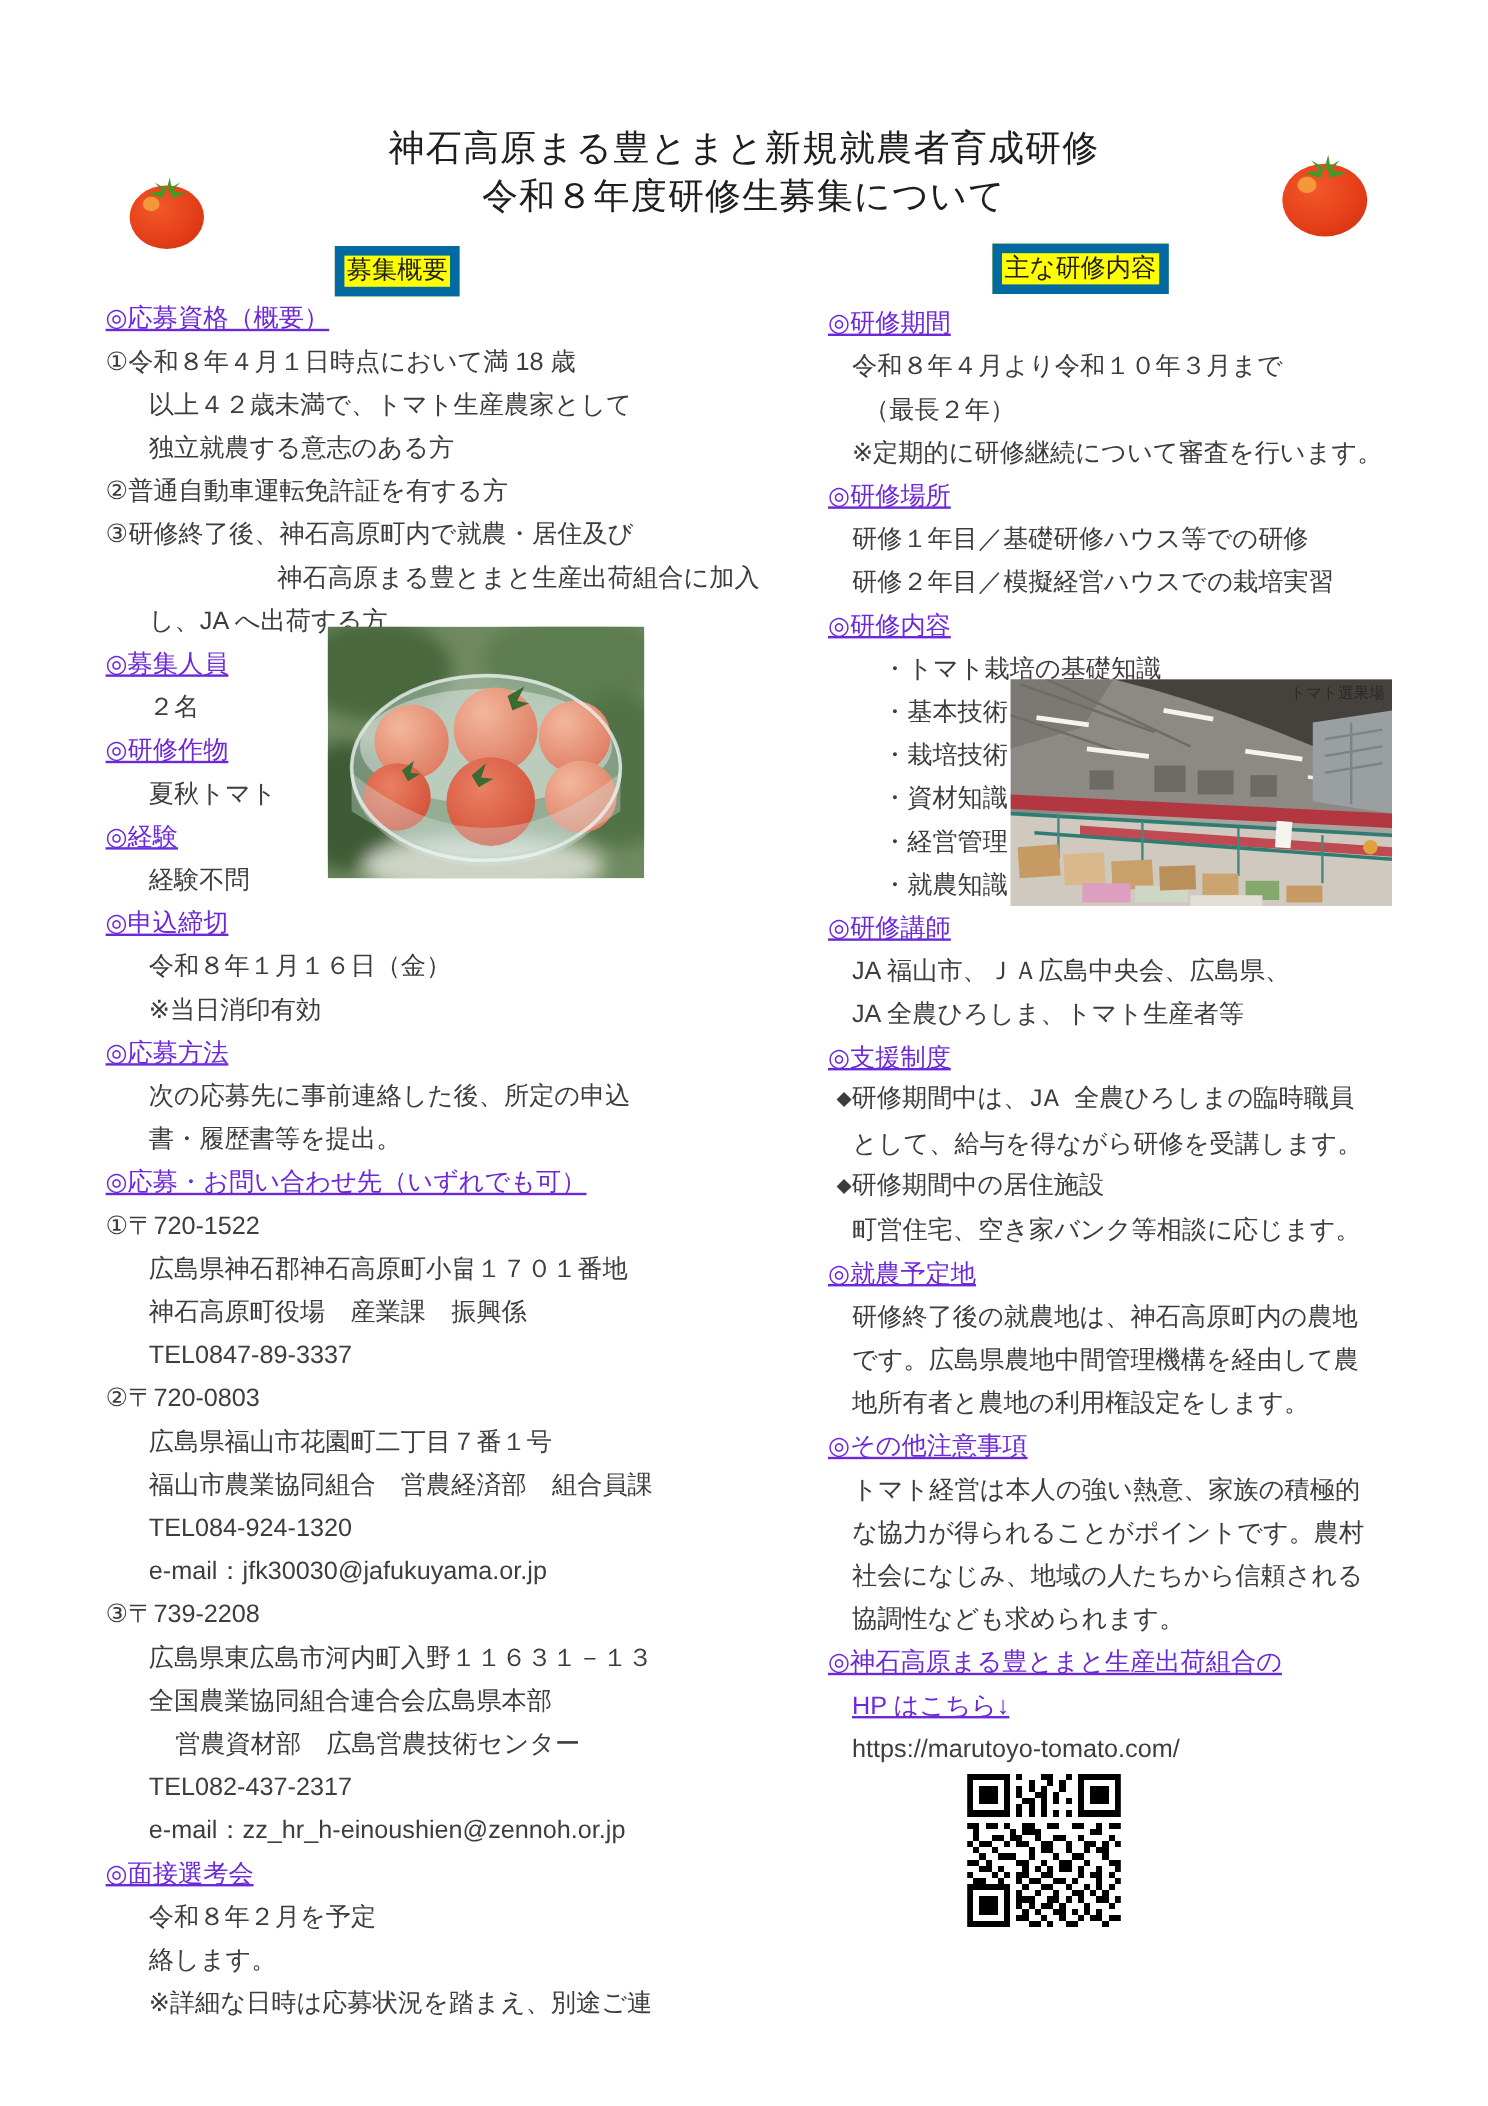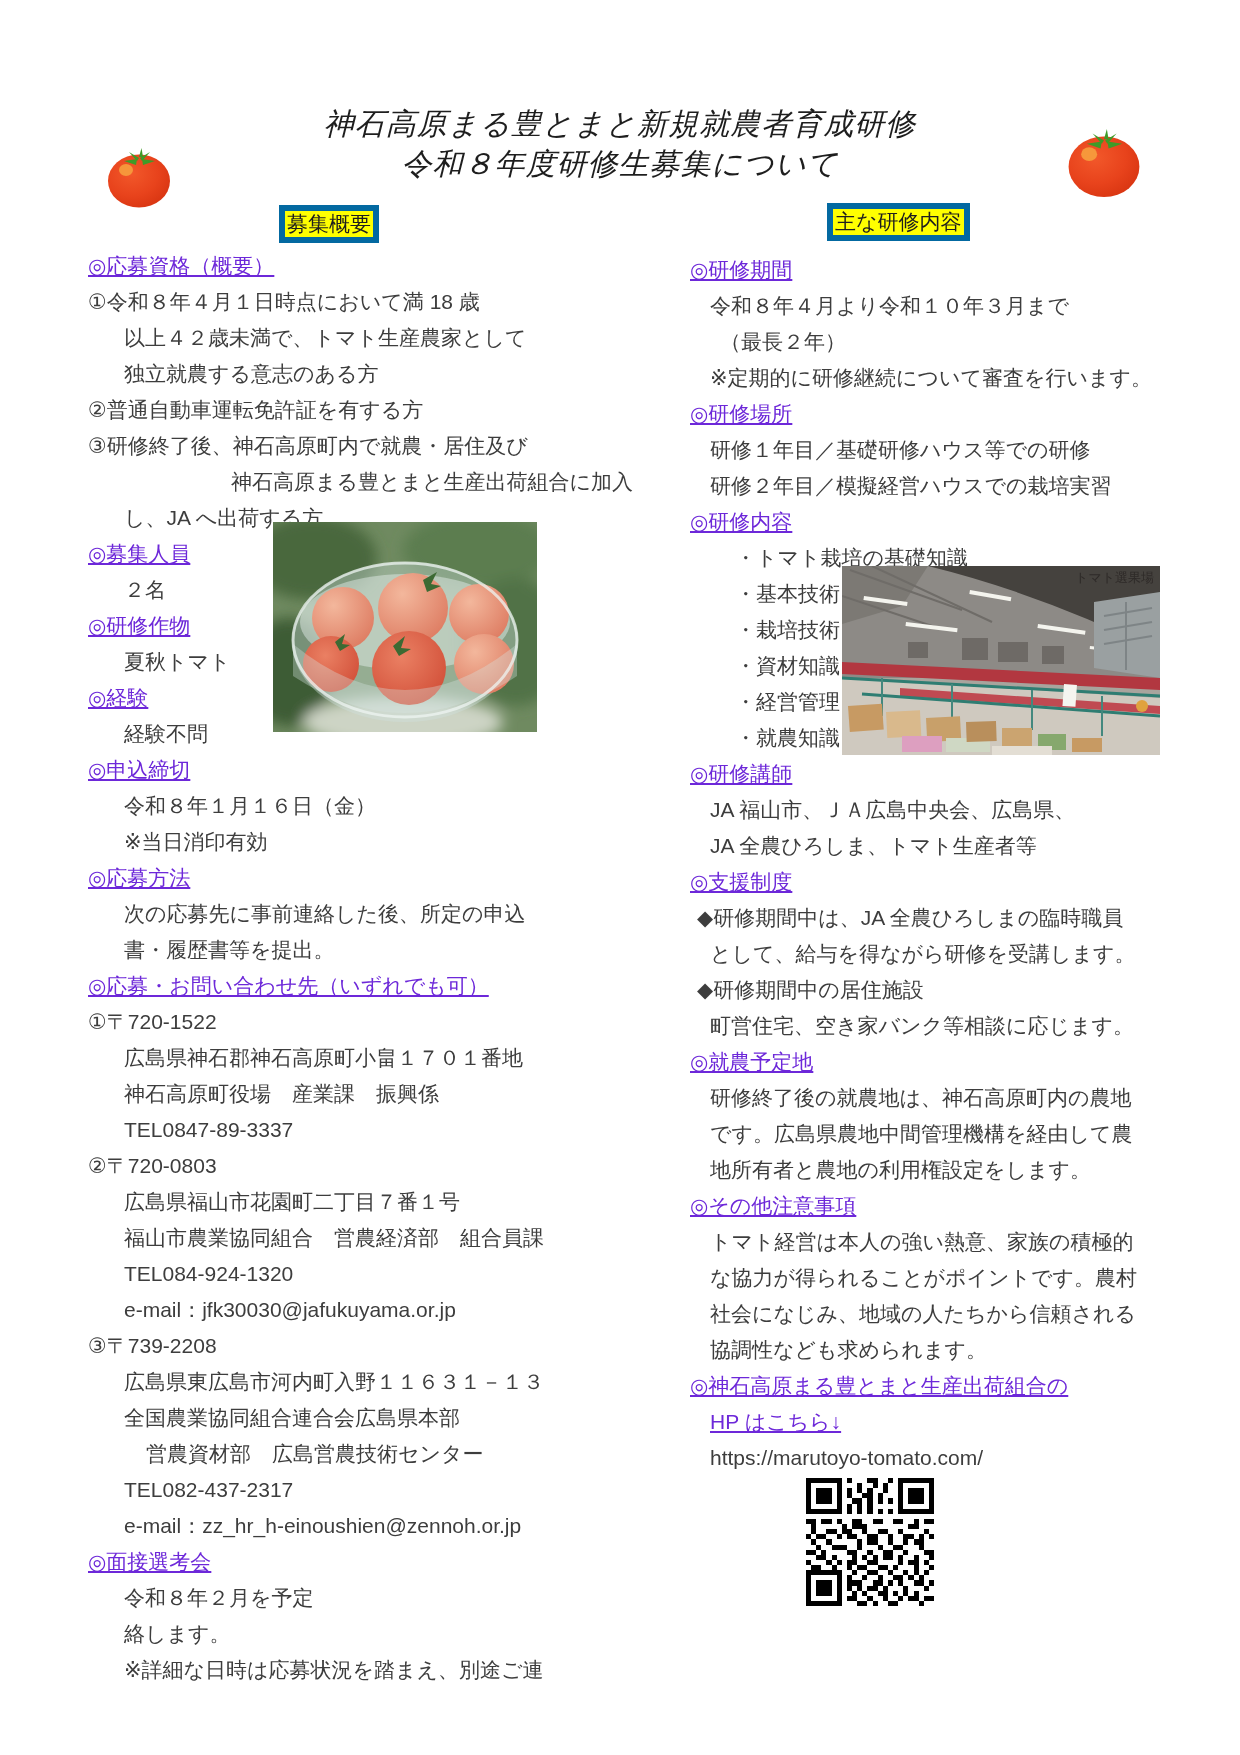--- a/index.html
+++ b/index.html
@@ -3,39 +3,39 @@
 <meta charset="utf-8">
 <style>
   html,body{margin:0;padding:0;}
   body{
     width:1240px;height:1755px;position:relative;background:#ffffff;
     font-family:"Liberation Sans","DejaVu Sans",sans-serif;color:#3d3d3d;
     overflow:hidden;
   }
   .title{
     position:absolute;top:104px;left:0;width:1240px;text-align:center;
-    color:#1e1e1e;font-size:30px;line-height:40px;letter-spacing:1px;white-space:nowrap;font-style:italic;
+    color:#1e1e1e;font-size:30px;line-height:40px;letter-spacing:1px;white-space:nowrap;
   }
   .lab{
-    position:absolute;background:#ffff00;border:6px solid #0369a1;
+    position:absolute;background:#ffff00;border:8px solid #0369a1;
     color:#1e1e1e;font-size:21px;line-height:26px;padding:0 2px;white-space:nowrap;
   }
   .lab1{left:279px;top:205px;}
   .lab2{left:827px;top:203px;}
   .col{position:absolute;}
   .col-left{left:88px;top:248px;width:545px;}
   .col-right{left:690px;top:252px;width:505px;}
   .t,.h{height:36px;line-height:36px;font-size:21px;white-space:nowrap;}
   .h{color:#6d28d9;text-decoration:underline;}
   
   .la{padding-left:24px;text-align:right;}
   .lb{padding-left:36px;}
   .lc{padding-left:58px;}
   
-  .ra{padding-left:7px;}
+  .ra{padding-left:7px;font-family:Liberation Mono, monospace;}
   .rb{padding-left:20px;}
   .rc{padding-left:45px;}
   .rd{padding-left:30px;}
   .photo{position:absolute;overflow:hidden;}
   .bowl{left:273px;top:522px;width:264px;height:210px;}
   .sorting{left:842px;top:566px;width:318px;height:189px;}
   .sort-cap{
     position:absolute;top:4px;right:6px;font-size:13px;color:#2e2a28;line-height:15px;
   }
   .qr{position:absolute;left:806px;top:1478px;width:128px;height:128px;}

